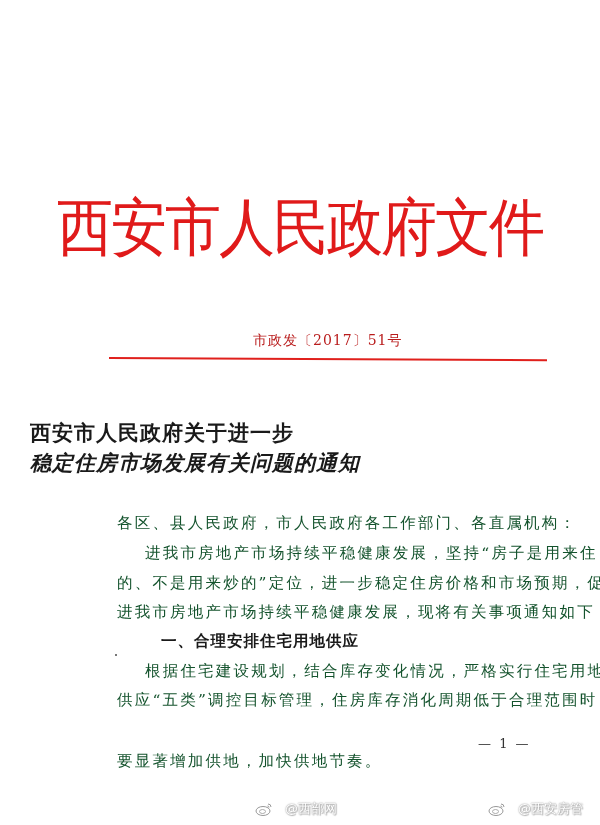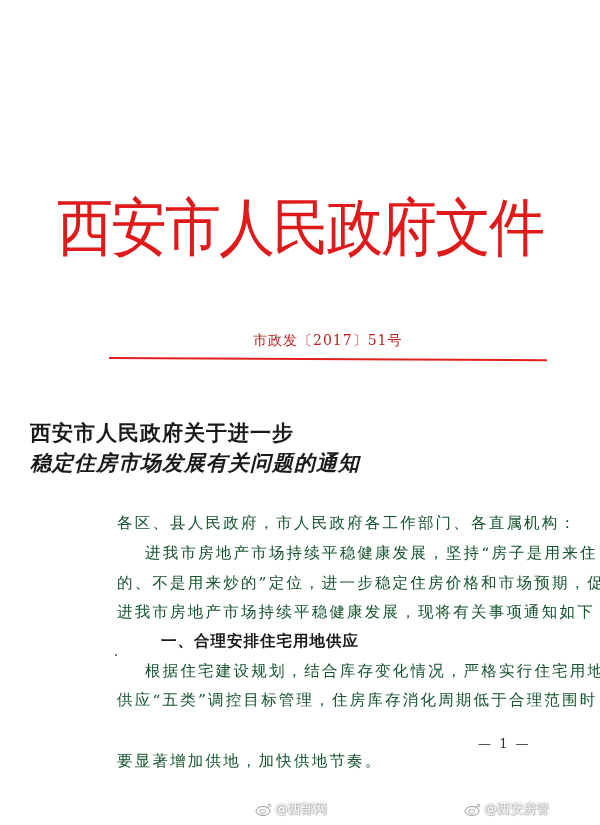--- a/index.html
+++ b/index.html
@@ -93,33 +93,33 @@
       top: 736px;
       font-size: 13px;
       color: #333;
       letter-spacing: 2px;
     }
     .watermark {
       position: absolute;
       top: 800px;
       display: flex;
       align-items: center;
-      gap: 2px;
+      gap: 12px;
       font-family: "DejaVu Sans", "Liberation Sans", sans-serif;
       font-size: 13px;
       color: #ffffff;
       text-shadow: 0 0 1px #999, 0 0 2px #aaa, 1px 1px 1px #bbb;
     }
     .watermark .weibo-icon {
       width: 18px;
       height: 14px;
       display: inline-block;
     }
     .wm1 { left: 255px; }
-    .wm2 { left: 464px; align-items: center; }
+    .wm2 { left: 488px; align-items: center; }
   </style>
 </head>
 <body>
 
 <div class="header-title">西安市人民政府文件</div>
 
 <div class="doc-number">市政发〔2017〕51号</div>
 
 <div class="red-rule"></div>
 

